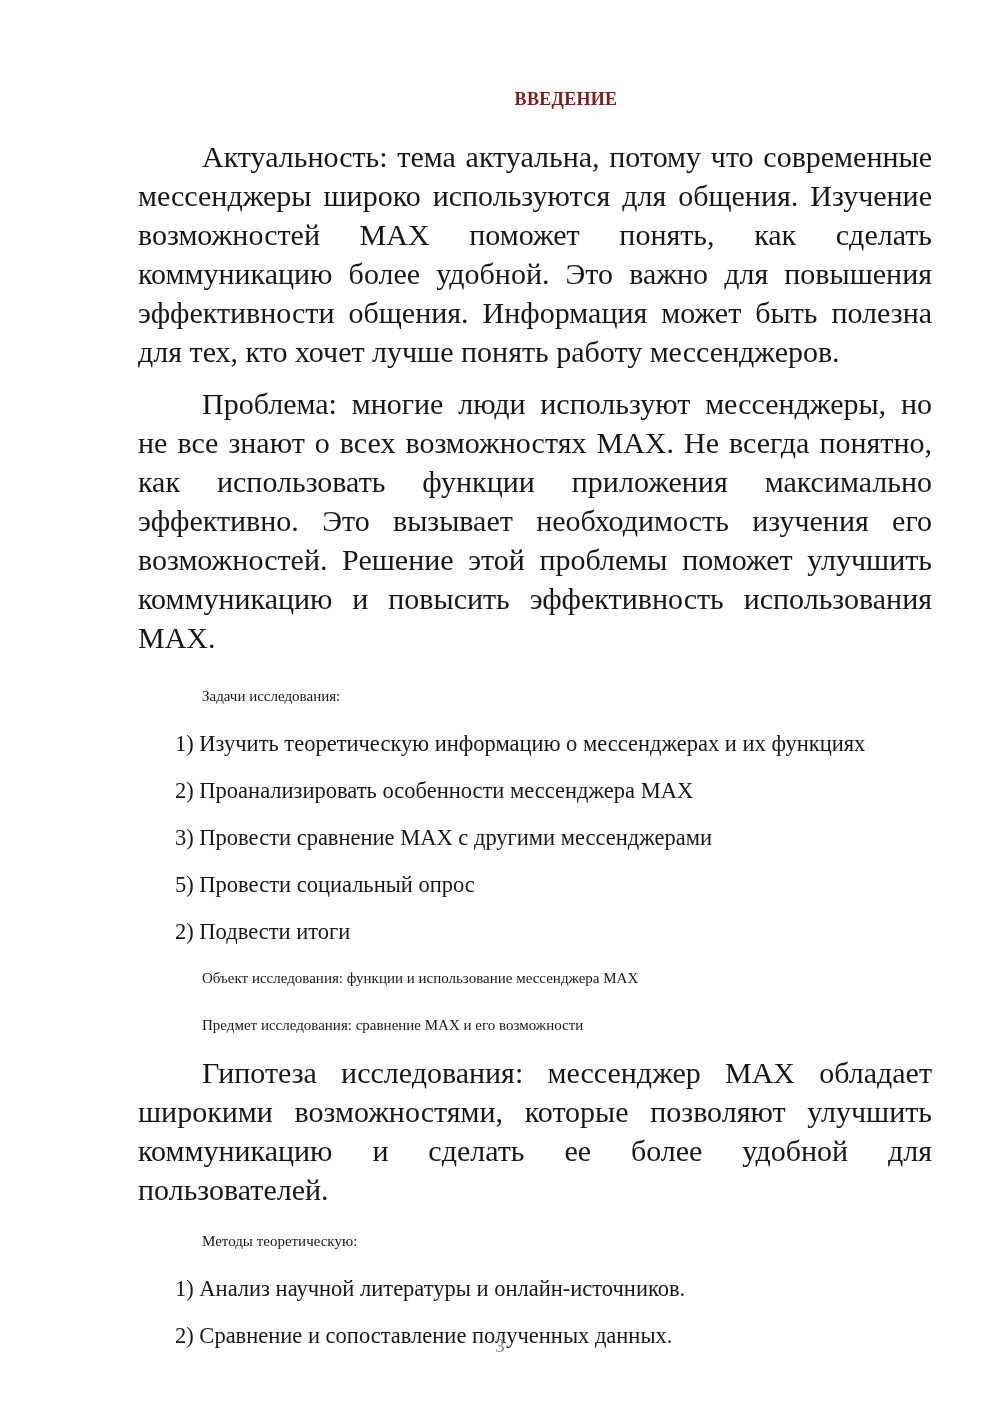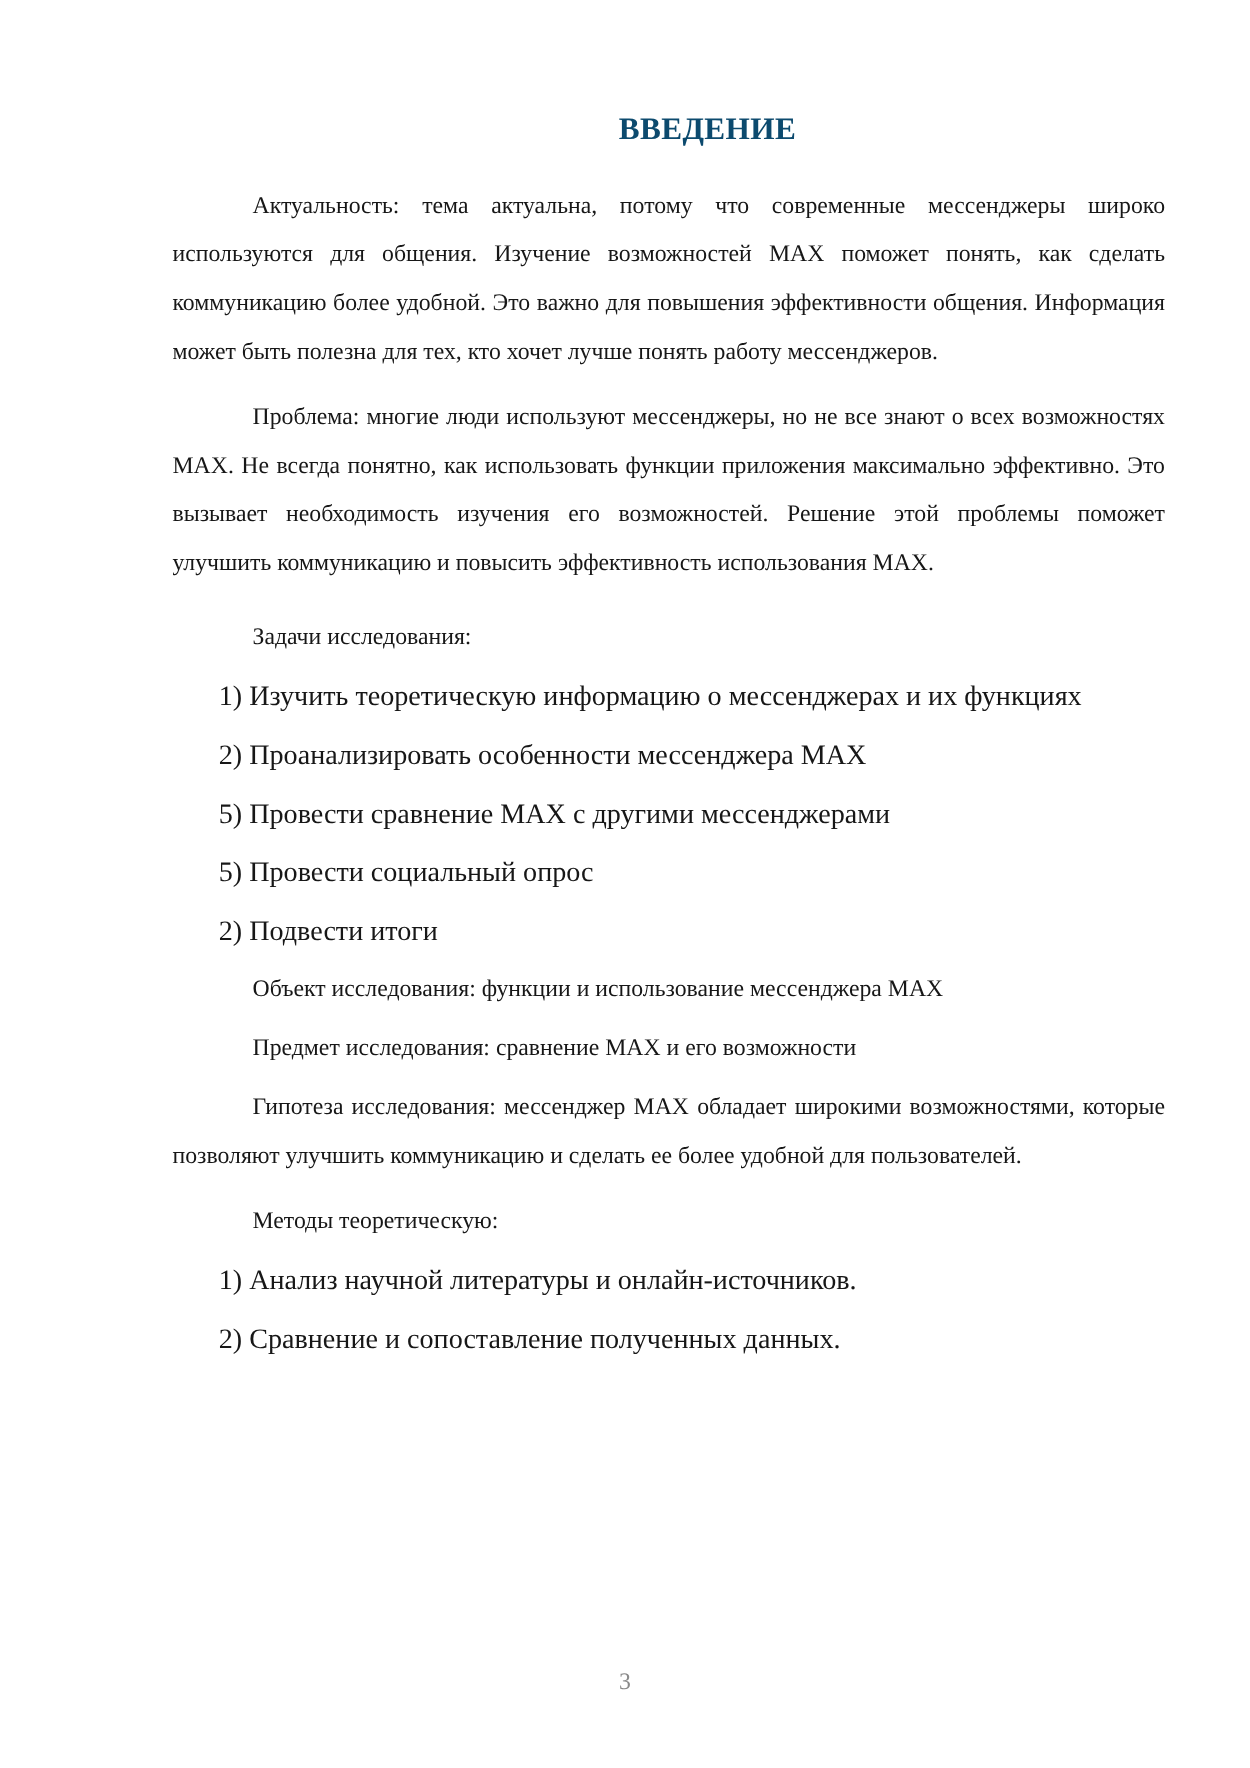--- a/index.html
+++ b/index.html
@@ -21,41 +21,41 @@
     box-sizing: border-box;
     overflow: hidden;
   }
   .content {
     position: absolute;
     left: 138px;
     top: 88px;
     width: 794px;
   }
   .doc-title {
-    font-size: 25px;
+    font-size: 18px;
     font-weight: bold;
     text-align: center;
     letter-spacing: 0.3px;
     margin: 0 0 26px 0;
     padding-left: 62px;
     line-height: 1.25;
-    color: #0c4a6e;
+    color: #7f1d1d;
   }
   .para {
-    font-size: 19px;
+    font-size: 30px;
     line-height: 39px;
     text-align: justify;
     text-justify: inter-word;
     text-indent: 64px;
     margin: 0 0 6px 0;
     color: #171717;
     hyphens: none;
   }
   .sub-head {
-    font-size: 19px;
+    font-size: 15px;
     line-height: 39px;
     text-align: left;
     text-indent: 64px;
     margin: 0;
     color: #171717;
   }
   .list {
     list-style: none;
     margin: 0;
     padding: 0;
@@ -103,21 +103,21 @@
 
     <p class="sub-head">Задачи исследования:</p>
 
     <div class="spacer-md"></div>
 
     <ul class="list">
       <li class="list-item">1) Изучить теоретическую информацию о мессенджерах и их функциях</li>
       <div class="spacer-md"></div>
       <li class="list-item">2) Проанализировать особенности мессенджера MAX</li>
       <div class="spacer-md"></div>
-      <li class="list-item">5) Провести сравнение MAX с другими мессенджерами</li>
+      <li class="list-item">3) Провести сравнение MAX с другими мессенджерами</li>
       <div class="spacer-md"></div>
       <li class="list-item">5) Провести социальный опрос</li>
       <div class="spacer-md"></div>
       <li class="list-item">2) Подвести итоги</li>
     </ul>
 
     <div class="spacer-md"></div>
 
     <p class="sub-head">Объект исследования: функции и использование мессенджера MAX</p>
 

